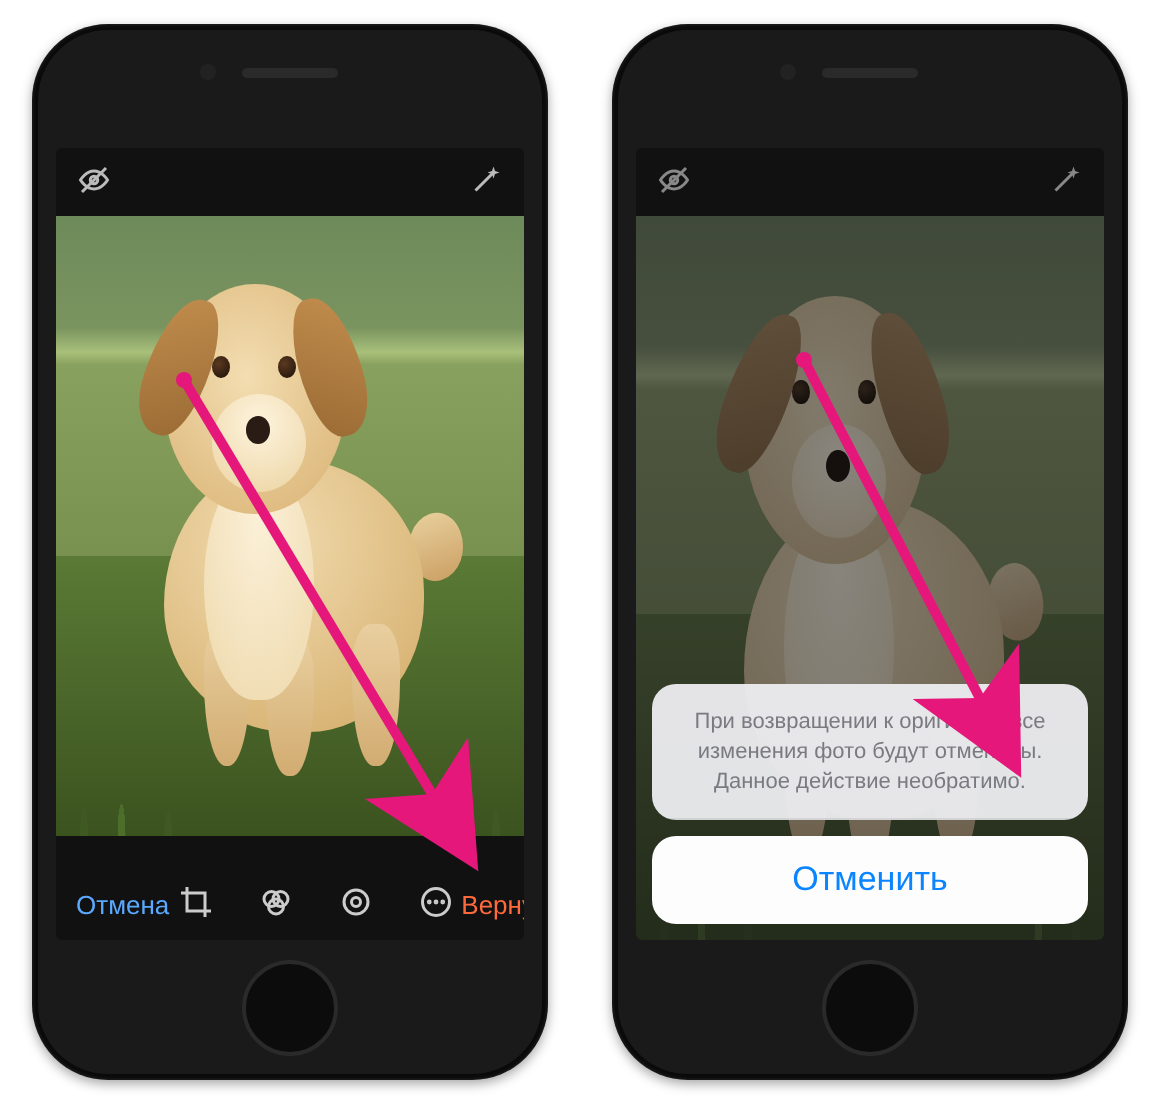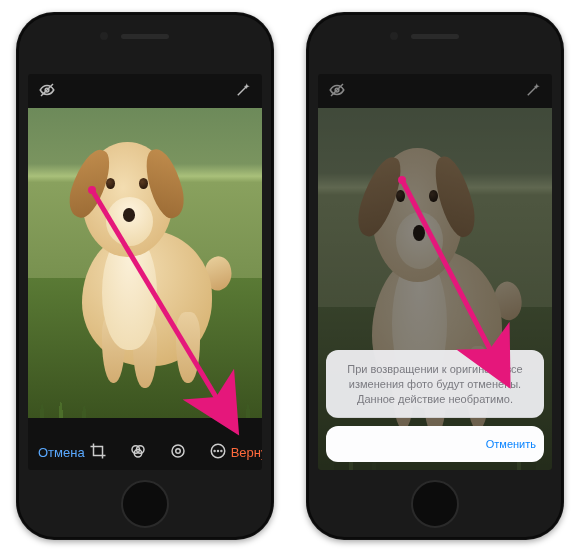--- a/index.html
+++ b/index.html
@@ -47,21 +47,21 @@
   .leg.fr{left:44%;top:70%}
   .leg.bl{left:66%;top:68%}
   .tail{position:absolute;left:80%;top:48%;width:14%;height:12%;background:linear-gradient(#e6cc98,#cda368);border-radius:60% 40% 60% 40%;transform:rotate(-20deg)}
   
   .sheet-backdrop{position:absolute;inset:0;background:rgba(20,20,20,.0)}
   .sheet{position:absolute;left:8px;right:8px;bottom:8px;display:flex;flex-direction:column;gap:8px}
   .sheet-card{background:rgba(235,235,238,.96);border-radius:12px;overflow:hidden}
   .sheet-msg{font-size:11px;color:#7a7a80;text-align:center;padding:12px 16px 10px;line-height:1.35;border-bottom:1px solid rgba(0,0,0,.08)}
   .sheet-btn{font-size:16px;text-align:center;padding:12px 8px}
   .destructive{color:#ff3b30}
-  .cancel-sheet{background:#fdfdfe;border-radius:12px;font-size:11px;color:#0a84ff;text-align:right;padding:12px 8px;font-weight:500}
+  .cancel-sheet{background:#fdfdfe;border-radius:12px;font-size:17px;color:#0a84ff;text-align:center;padding:12px 8px;font-weight:500}
   
   .arrow{position:absolute;pointer-events:none}
   .arrow svg{overflow:visible}
   
   .glyph{display:inline-flex;width:18px;height:18px;align-items:center;justify-content:center}
 </style>
 </head>
 <body>
 
 <div class="stage">

